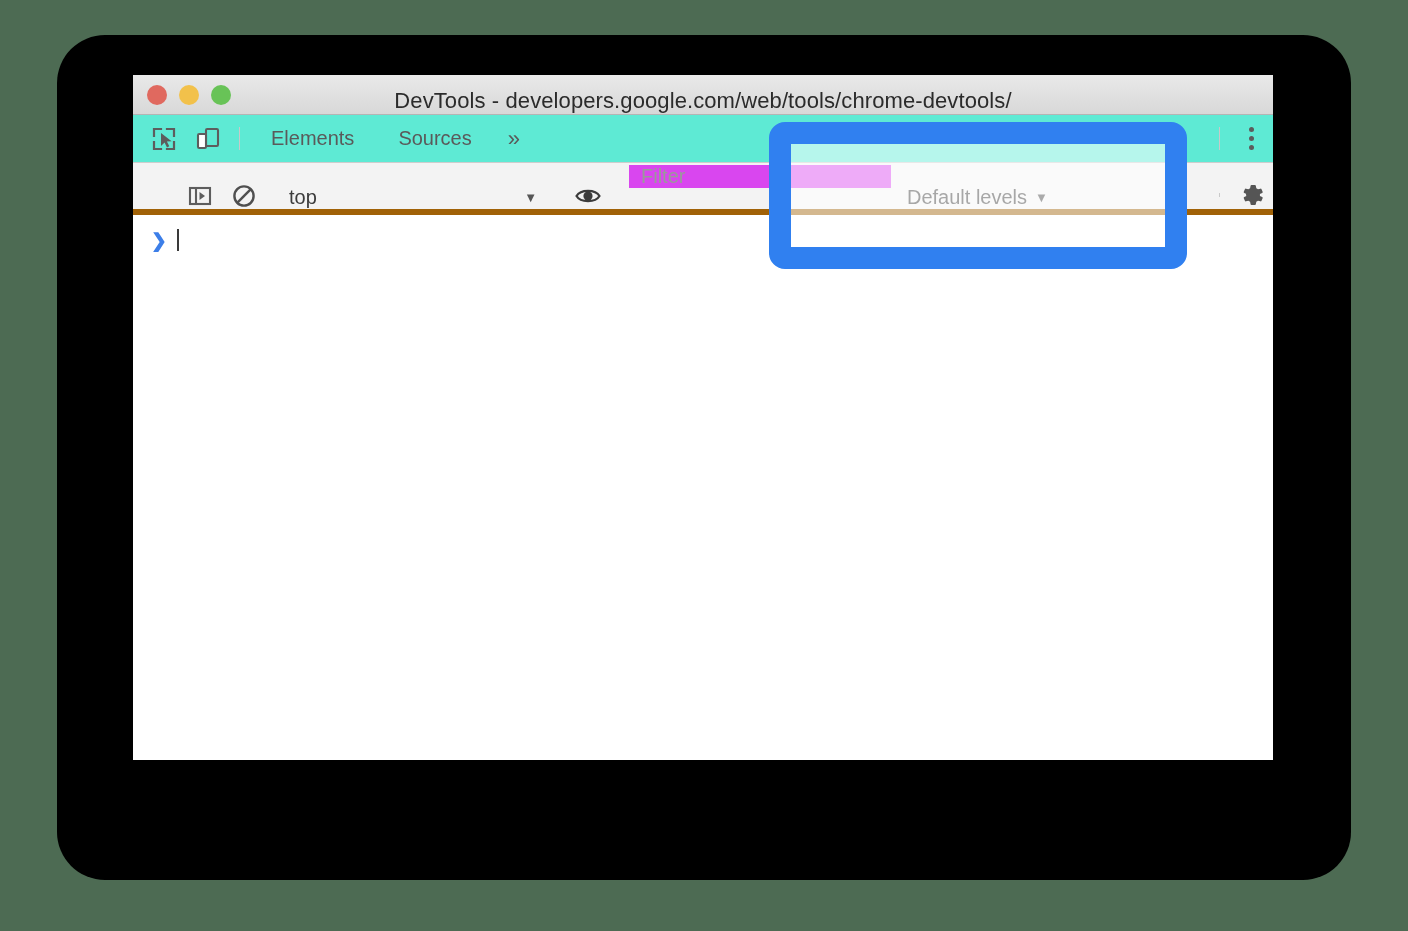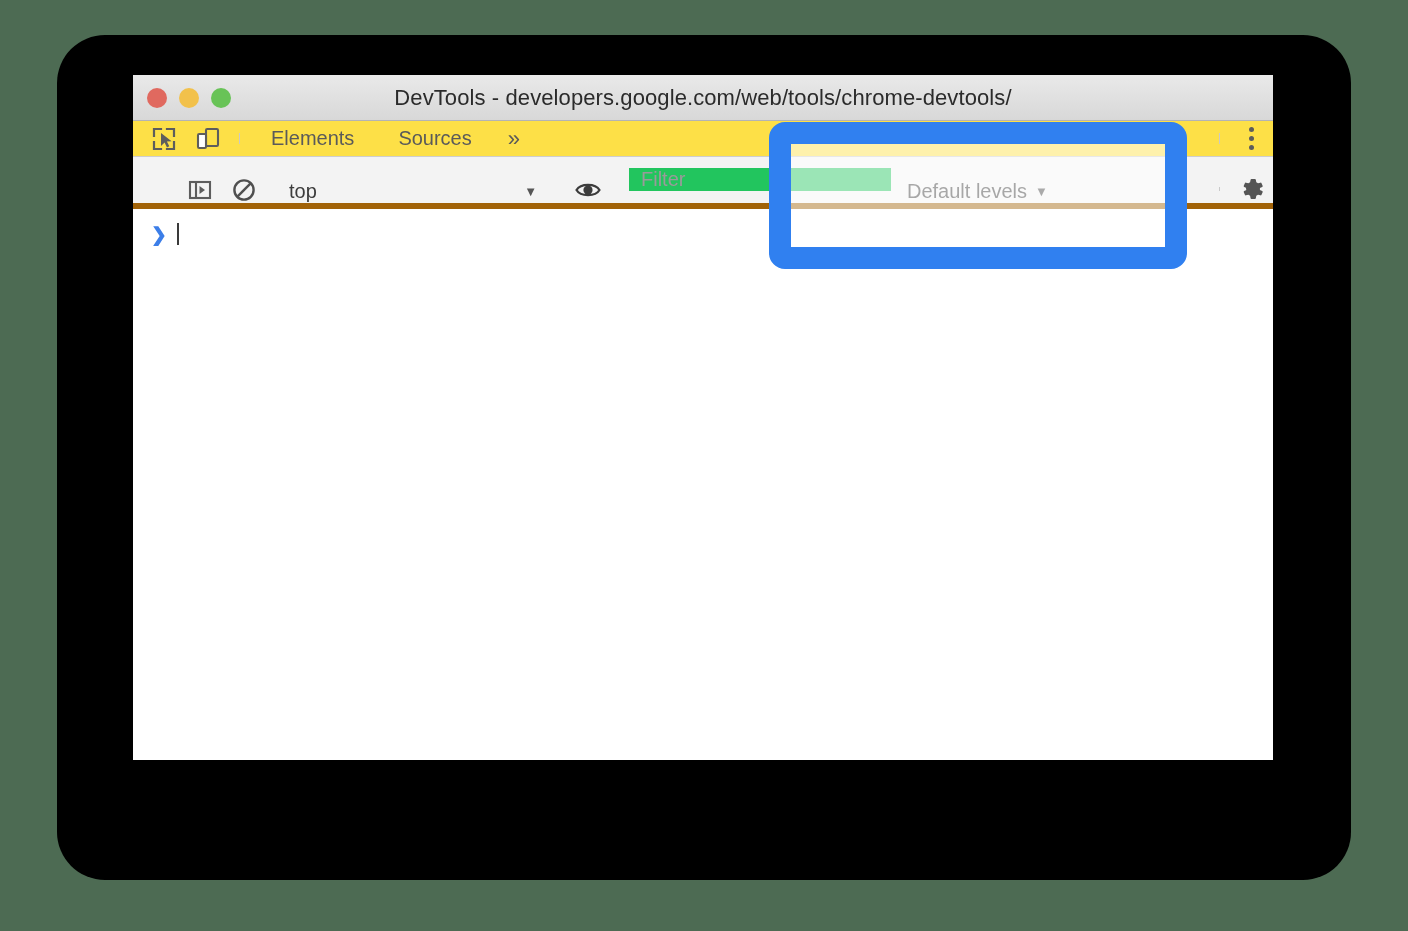--- a/index.html
+++ b/index.html
@@ -34,25 +34,25 @@
     top: 75px;
     width: 1140px;
     height: 685px;
     background: #ffffff;
     overflow: hidden;
   }
 
   
   #titlebar {
     position: relative;
-    height: 46px;
+    height: 40px;
     background: linear-gradient(to bottom, #e9e9e9 0%, #d8d8d8 100%);
     border-bottom: 1px solid #b4b4b4;
     display: flex;
-    align-items: center;
+    align-items: flex-end;
     justify-content: center;
   }
 
   #traffic-lights {
     position: absolute;
     left: 14px;
     top: 0;
     height: 100%;
     display: flex;
     align-items: center;
@@ -70,22 +70,22 @@
   #window-title {
     font-size: 22px;
     color: #2b2b2b;
     letter-spacing: .1px;
     white-space: nowrap;
   }
 
   
   #tabbar {
     position: relative;
-    height: 36px;
-    background: #fde047;
+    height: 48px;
+    background: #5eead4;
     border-bottom: 1px solid #cdcdcd;
     display: flex;
     align-items: stretch;
   }
 
   .tb-iconbtn {
     width: 44px;
     display: flex;
     align-items: center;
     justify-content: center;
@@ -167,28 +167,28 @@
     position: relative;
   }
   #ctx-caret {
     position: absolute;
     right: 10px;
     font-size: 13px;
     color: #565656;
   }
 
   #filter-input {
-    background: #22c55e;
+    background: #d946ef;
     border: none;
     outline: none;
     font-family: "Liberation Sans", sans-serif;
     font-size: 20px;
     color: #3c3c3c;
     padding: 0 12px;
-    margin: 12px 0;
+    margin: 21px 0;
     width: 262px;
     flex: 0 0 262px;
   }
   #filter-input::placeholder { color: #9a9a9a; }
 
   #levels-select {
     display: flex;
     align-items: center;
     gap: 8px;
     font-size: 20px;

